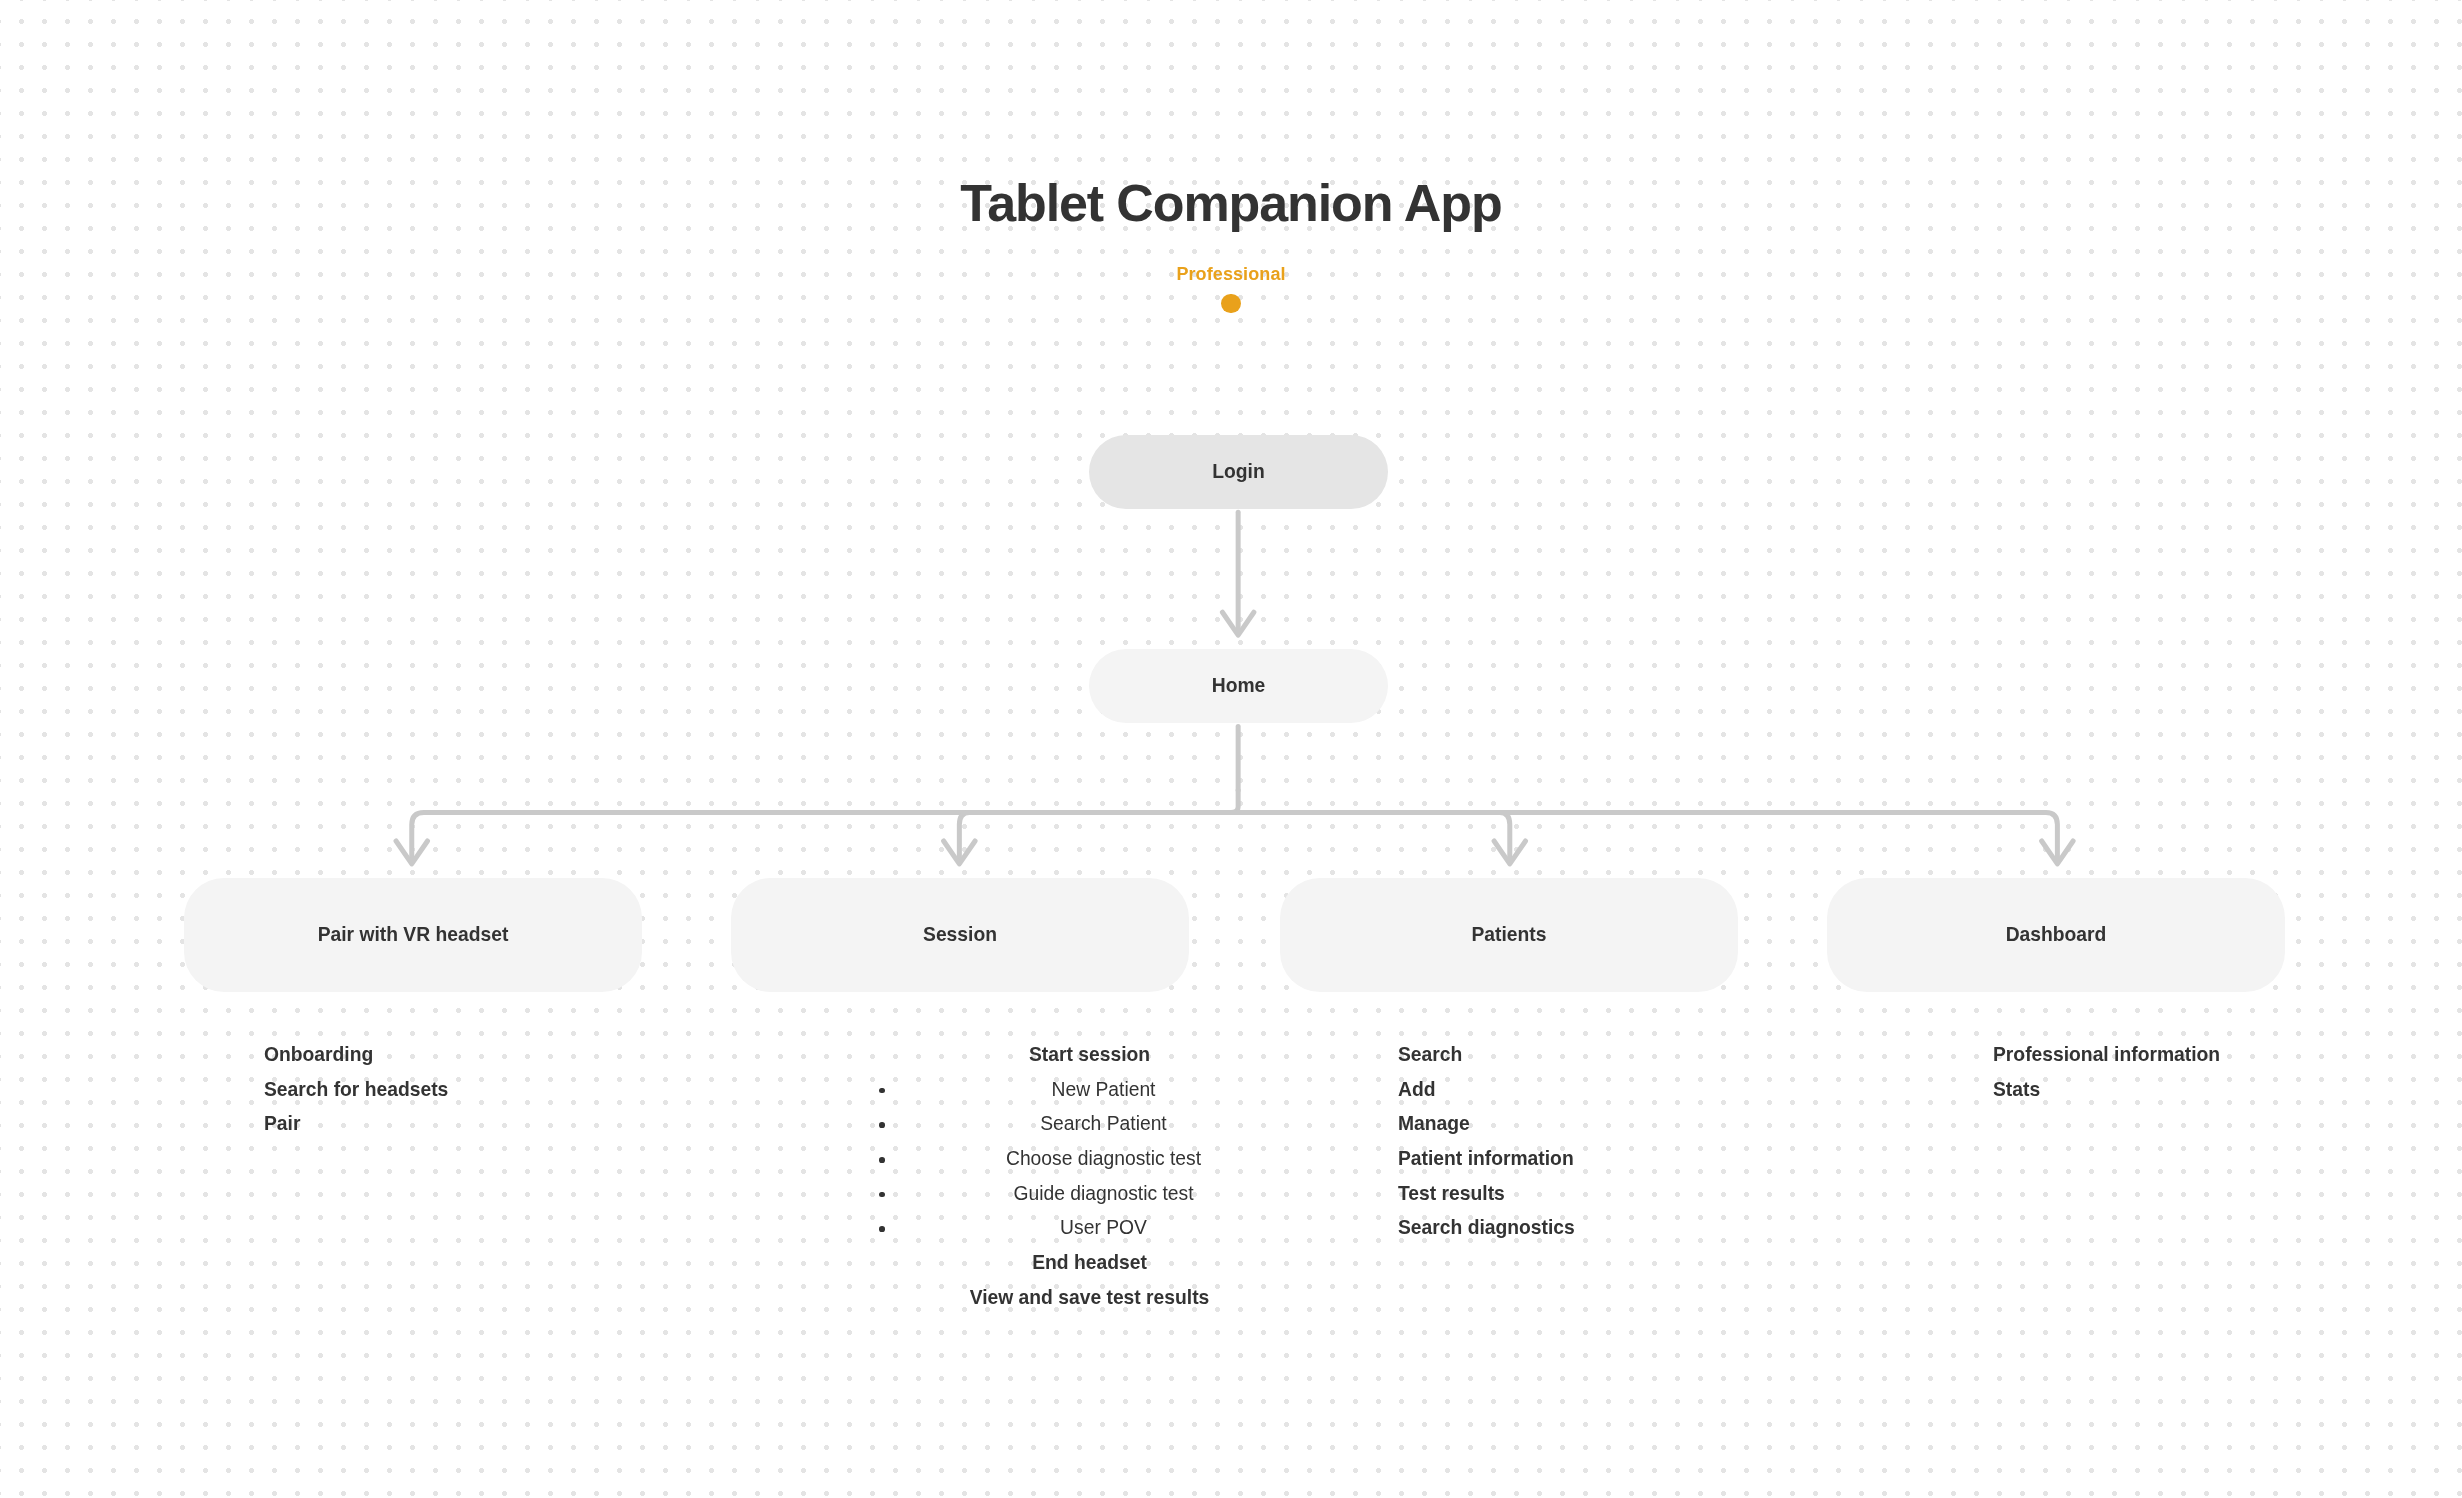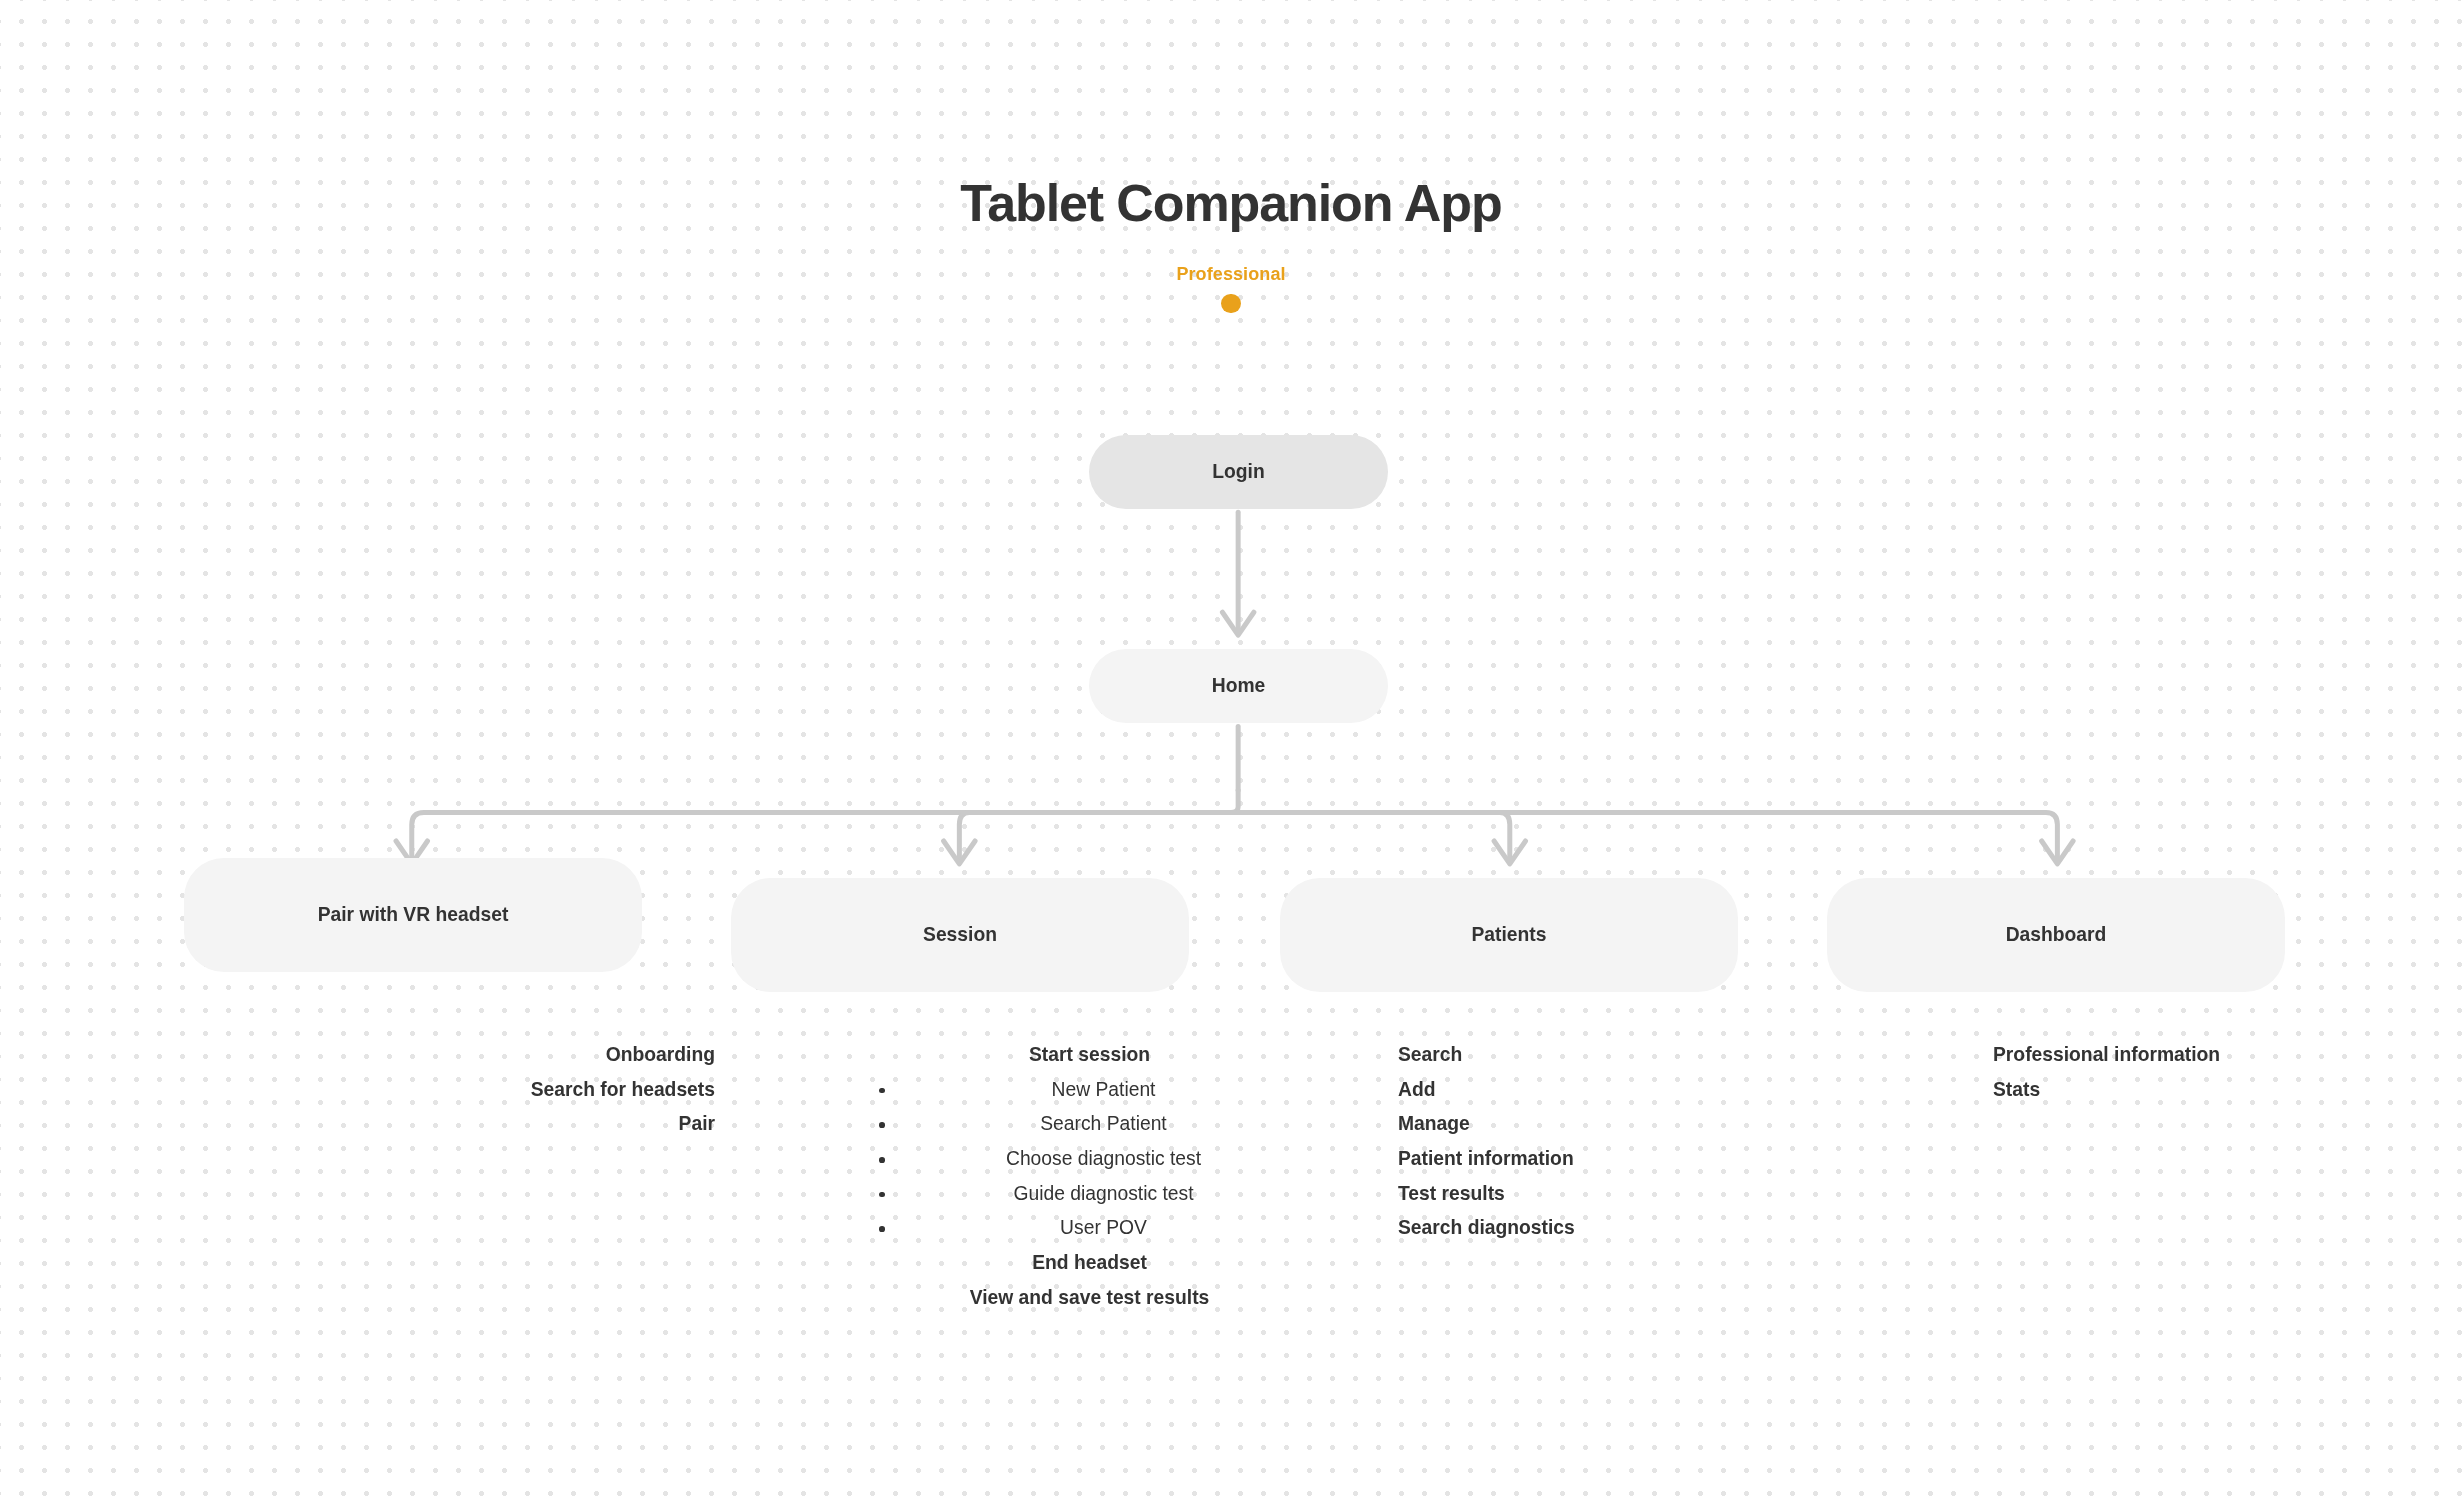--- a/index.html
+++ b/index.html
@@ -91,35 +91,35 @@
   }
 
   .node.lvl-home,
   .node.lvl-child {
     background: #f4f4f4;
   }
 
   #node-login  { left: 1089px; top: 435px;  width: 299px; height: 74px; }
   #node-home   { left: 1089px; top: 649px;  width: 299px; height: 74px; }
 
-  #node-pair      { left: 184px;  top: 858px; width: 458px; height: 114px; }
+  #node-pair      { left: 184px;  top: 878px; width: 458px; height: 114px; }
   #node-session   { left: 731px; top: 878px; width: 458px; height: 114px; }
   #node-patients  { left: 1280px; top: 878px; width: 458px; height: 114px; }
   #node-dashboard { left: 1827px; top: 878px; width: 458px; height: 114px; }
 
   
   .detail-list {
     position: absolute;
     top: 1045px;
     font-size: 19.3px;
     color: #333333;
     line-height: 1.0;
   }
 
-  #details-pair      { left: 272px;  width: 443px; text-align: right; }
+  #details-pair      { left: 264px;  width: 443px; }
   #details-session   { left: 868px; width: 443px; text-align: center; }
   #details-patients  { left: 1398px; width: 443px; }
   #details-dashboard { left: 1993px; width: 443px; }
 
   .detail-line {
     font-weight: bold;
     white-space: nowrap;
     padding: 0;
     margin: 0 0 15.4px 0;
     line-height: 1.0;

